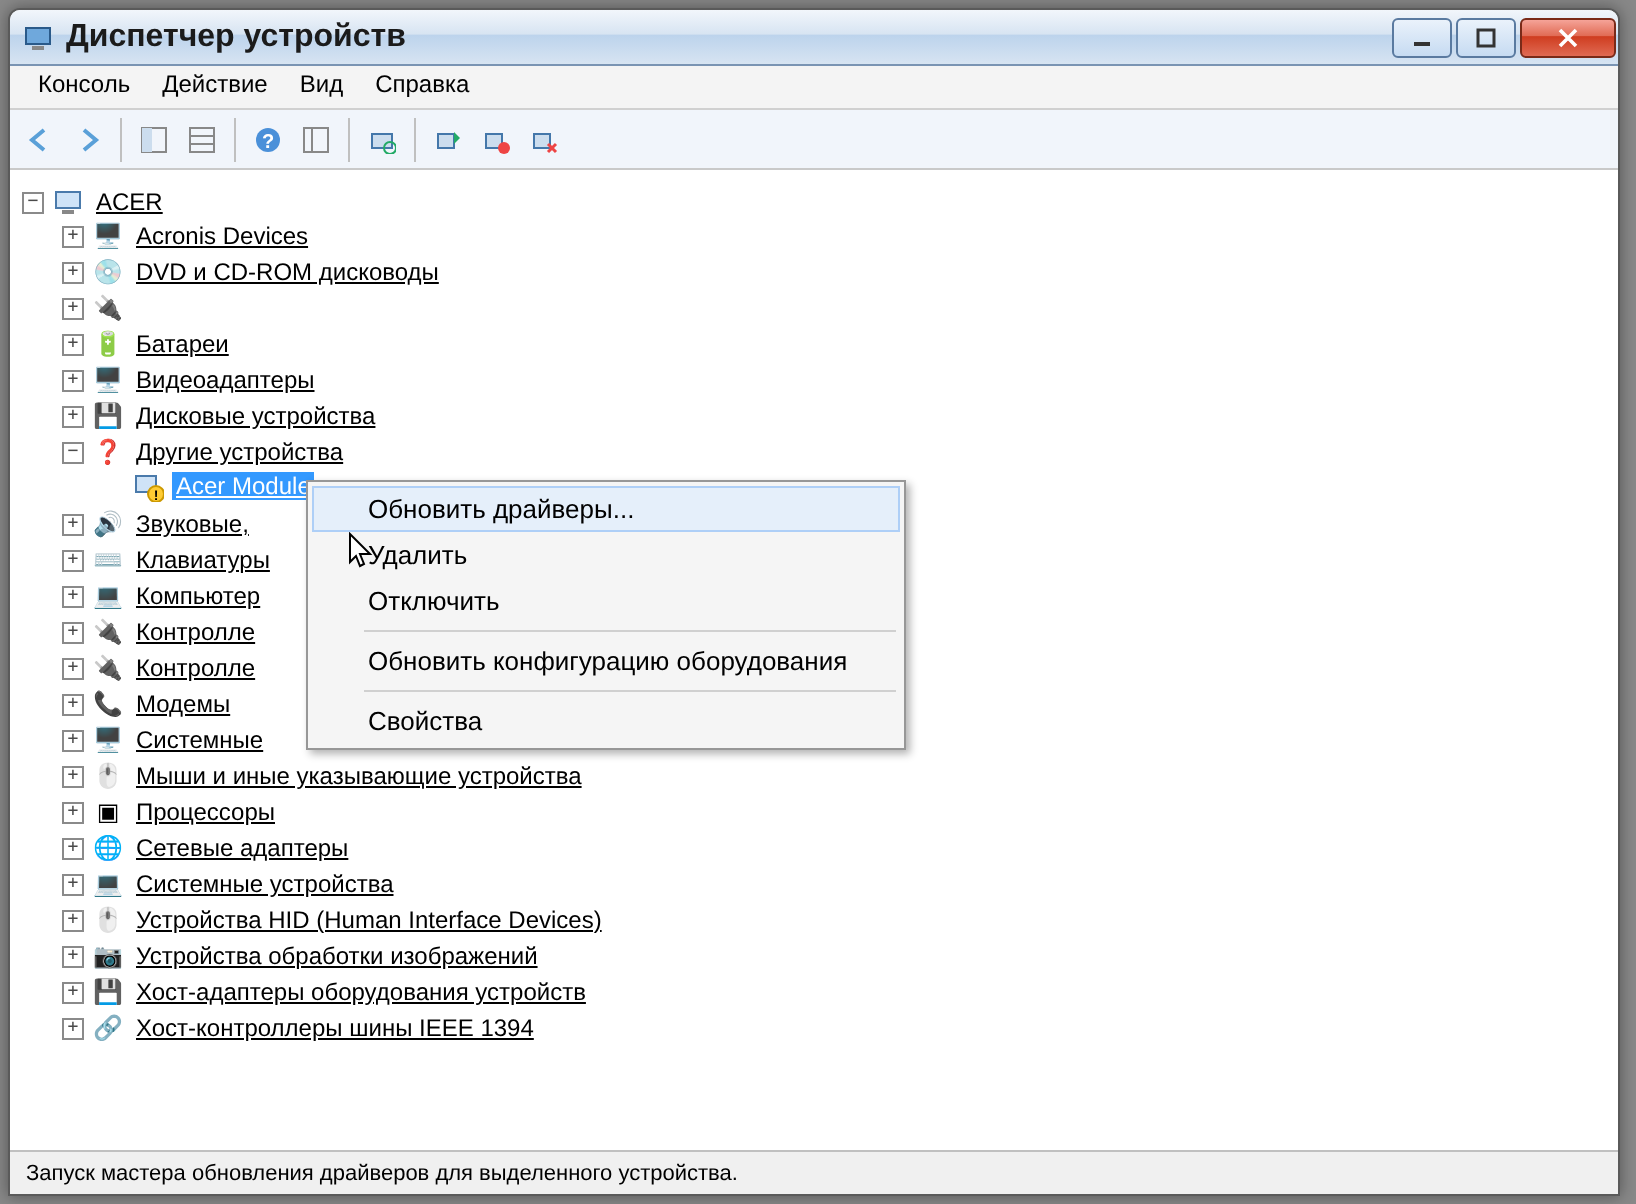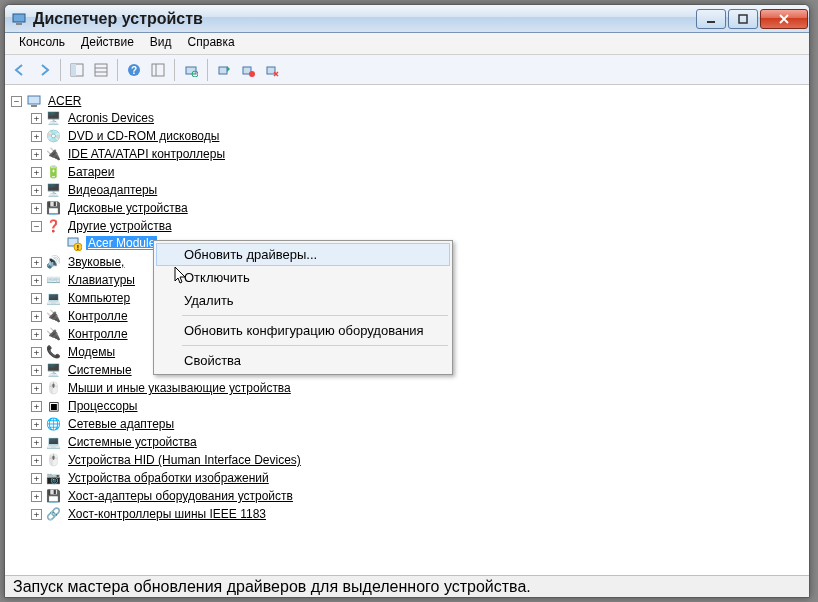--- a/index.html
+++ b/index.html
@@ -24,21 +24,21 @@
   .expander { width:11px; height:11px; border:1px solid #8a8a8a; display:inline-flex; align-items:center; justify-content:center; font-size:9px; line-height:1; margin-right:4px; background:#fff; color:#4a4a4a; font-family:monospace; cursor:pointer;}
   .expander.blank{border:none;background:none;}
   .node-icon { width:16px; height:16px; margin-right:4px; display:inline-flex; align-items:center; justify-content:center; font-size:12px;}
   .label { padding:0 2px;text-decoration:underline; }
   .label.selected { background:#3399ff; color:#fff; }
   .context-menu { position:absolute; left:148px; top:154px; width:300px; background:#f5f5f5; border:1px solid #979797; box-shadow:2px 2px 4px rgba(0,0,0,.3); padding:2px; }
   .context-menu .cm-item { padding:4px 18px 4px 28px; font-size:13px;}
   .context-menu .cm-item.highlight { background:#e5effa; border:1px solid #aecff7; padding:3px 17px 3px 27px;}
   .context-menu .cm-sep { height:1px; background:#d0d0d0; margin:3px 2px 3px 26px;}
   .context-menu .cm-item.bold { font-weight:normal; }
-  .statusbar { height:22px; border-top:1px solid #c0c0c0; background:#f0f0f0; display:flex; align-items:center; padding:0 8px; font-size:16px;}
+  .statusbar { height:22px; border-top:1px solid #c0c0c0; background:#f0f0f0; display:flex; align-items:center; padding:0 8px; font-size:11px;}
   .cursor { position:absolute; left:168px; top:180px; pointer-events:none; font-size:16px; color:#000; z-index:10;}
   
   svg { display:block; }
 </style>
 </head>
 <body>
 
 <div class="window">
   <div class="titlebar">
     <span class="app-icon">
@@ -165,21 +165,20 @@
               <div class="row">
                 <span class="expander">+</span>
                 <span class="node-icon">💿</span>
                 <span class="label">DVD и CD-ROM дисководы</span>
               </div>
             </li>
             <li>
               <div class="row">
                 <span class="expander">+</span>
                 <span class="node-icon">🔌</span>
-                <span class="label">IDE ATA/ATAPI контроллеры</span>
               </div>
             </li>
             <li>
               <div class="row">
                 <span class="expander">+</span>
                 <span class="node-icon">🔋</span>
                 <span class="label">Батареи</span>
               </div>
             </li>
             <li>
@@ -313,31 +312,31 @@
               <div class="row">
                 <span class="expander">+</span>
                 <span class="node-icon">💾</span>
                 <span class="label">Хост-адаптеры оборудования устройств</span>
               </div>
             </li>
             <li>
               <div class="row">
                 <span class="expander">+</span>
                 <span class="node-icon">🔗</span>
-                <span class="label">Хост-контроллеры шины IEEE 1183</span>
+                <span class="label">Хост-контроллеры шины IEEE 1394</span>
               </div>
             </li>
           </ul>
         </li>
       </ul>
 
     <div class="context-menu" id="ctx">
         <div class="cm-item highlight">Обновить драйверы...</div>
+        <div class="cm-item">Удалить</div>
         <div class="cm-item">Отключить</div>
-        <div class="cm-item">Удалить</div>
         <div class="cm-sep"></div>
         <div class="cm-item">Обновить конфигурацию оборудования</div>
         <div class="cm-sep"></div>
         <div class="cm-item bold">Свойства</div>
       </div>
     <div class="cursor">
       <svg width="18" height="20">
           <path d="M2 1l0 14 3-3 2 5 2-1-2-5 5 0z" fill="#fff" stroke="#000" stroke-width="1"></path>
         </svg>
     </div>

